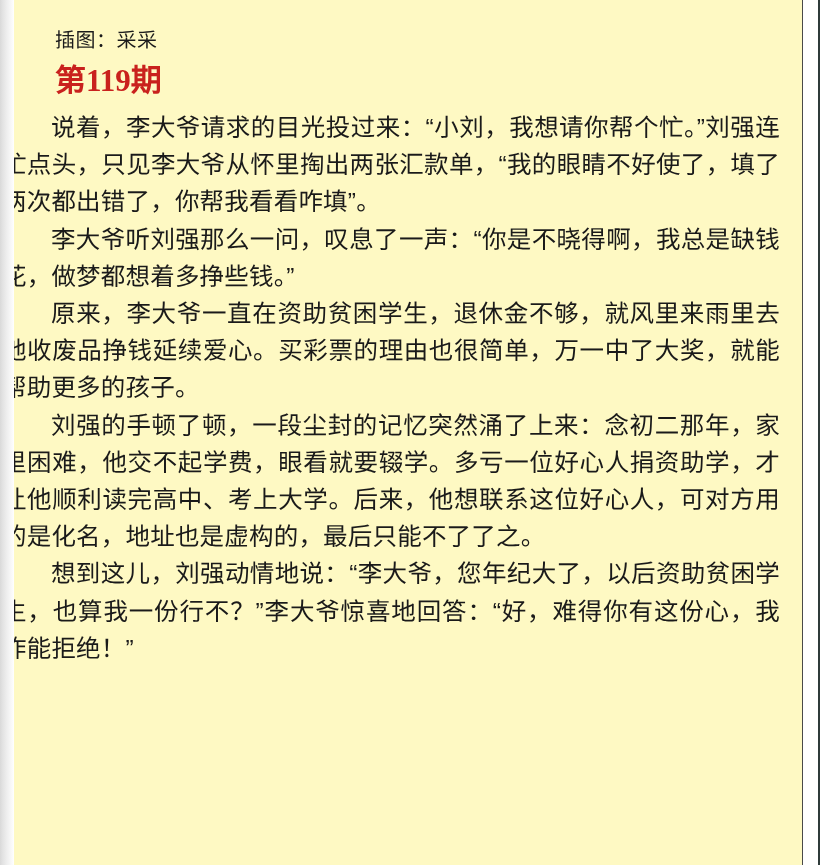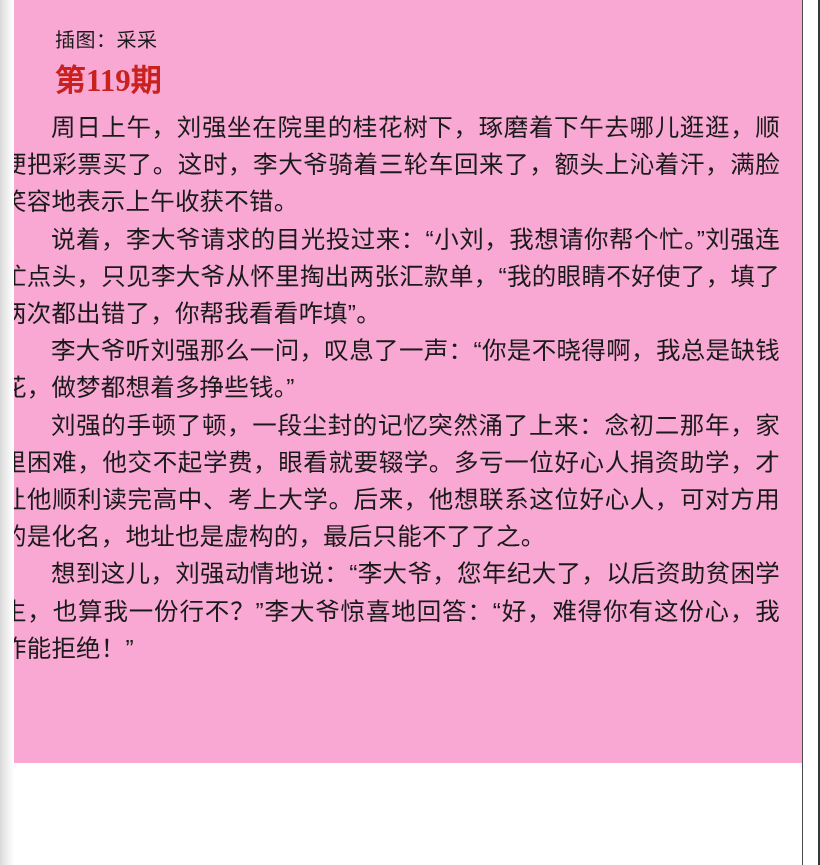--- a/index.html
+++ b/index.html
@@ -13,22 +13,22 @@
     overflow: hidden;
     background: #ffffff;
     font-family: "Liberation Serif", "DejaVu Serif", serif;
     position: relative;
   }
 
   
   #page-root {
     position: relative;
     width: 820px;
-    height: 763px;
-    background: #f9a8d4;
+    height: 865px;
+    background: #fef9c3;
     box-sizing: border-box;
   }
 
   
   .left-shade {
     position: absolute;
     left: 0;
     top: 0;
     width: 14px;
     height: 865px;
@@ -134,23 +134,23 @@
 
   <div class="left-shade"></div>
 
   <div class="content">
 
     <div class="credit-line">插图：采采</div>
 
     <div class="issue-title">第119期</div>
 
     <div class="article-body">
-      <p>周日上午，刘强坐在院里的桂花树下，琢磨着下午去哪儿逛逛，顺便把彩票买了。这时，李大爷骑着三轮车回来了，额头上沁着汗，满脸笑容地表示上午收获不错。</p>
       <p>说着，李大爷请求的目光投过来：“小刘，我想请你帮个忙。”刘强连忙点头，只见李大爷从怀里掏出两张汇款单，“我的眼睛不好使了，填了两次都出错了，你帮我看看咋填”。</p>
       <p>李大爷听刘强那么一问，叹息了一声：“你是不晓得啊，我总是缺钱花，做梦都想着多挣些钱。”</p>
+      <p>原来，李大爷一直在资助贫困学生，退休金不够，就风里来雨里去地收废品挣钱延续爱心。买彩票的理由也很简单，万一中了大奖，就能帮助更多的孩子。</p>
       <p>刘强的手顿了顿，一段尘封的记忆突然涌了上来：念初二那年，家里困难，他交不起学费，眼看就要辍学。多亏一位好心人捐资助学，才让他顺利读完高中、考上大学。后来，他想联系这位好心人，可对方用的是化名，地址也是虚构的，最后只能不了了之。</p>
       <p>想到这儿，刘强动情地说：“李大爷，您年纪大了，以后资助贫困学生，也算我一份行不？”李大爷惊喜地回答：“好，难得你有这份心，我咋能拒绝！”</p>
 
     </div>
 
   </div>
 
   <div class="right-gap"></div>
   <div class="right-rule"></div>
   <div class="right-edge"></div>

